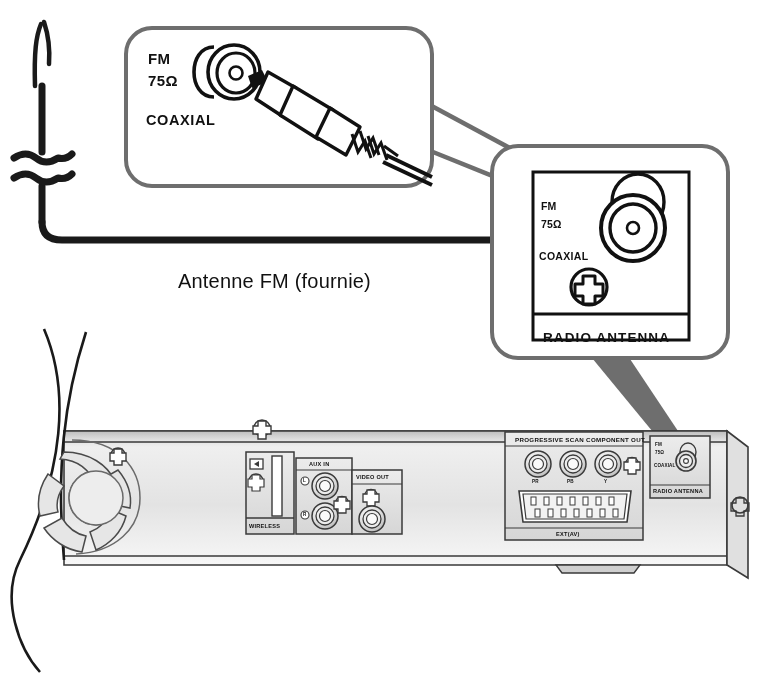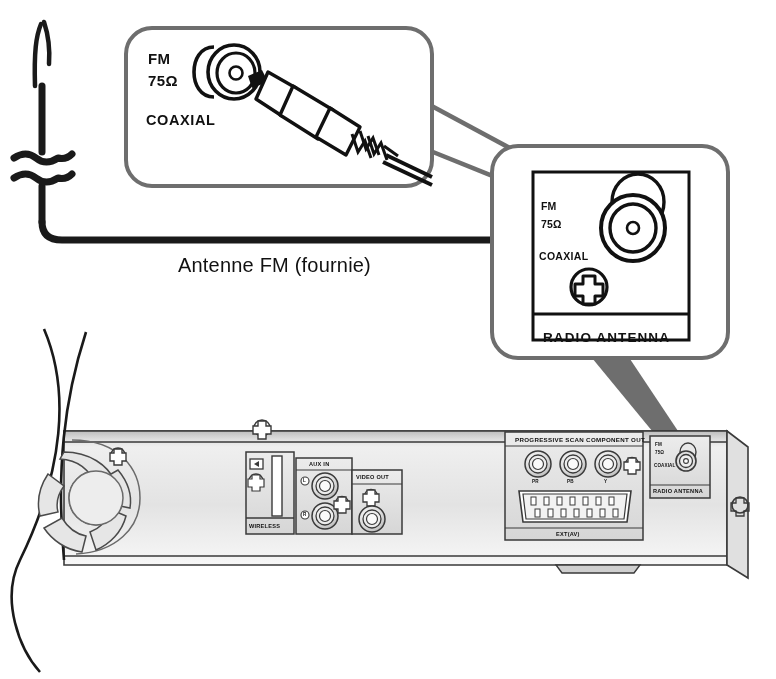--- a/index.html
+++ b/index.html
@@ -245,21 +245,21 @@
 
   <div class="lbl b-fm" style="left:148px; top:50px;">FM</div>
   <div class="lbl b-ohm" style="left:148px; top:72px;">75Ω</div>
   <div class="lbl b-coax" style="left:146px; top:112px;">COAXIAL</div>
 
   <div class="lbl d-fm" style="left:541px; top:200px;">FM</div>
   <div class="lbl d-fm" style="left:541px; top:218px;">75Ω</div>
   <div class="lbl d-coax" style="left:539px; top:250px;">COAXIAL</div>
   <div class="lbl d-radio" style="left:543px; top:330px;">RADIO ANTENNA</div>
 
-  <div class="cap" style="left:178px; top:254px;">Antenne FM (fournie)</div>
+  <div class="cap" style="left:178px; top:270px;">Antenne FM (fournie)</div>
 
   <div class="lbl p-small" style="left:249px; top:523px;">WIRELESS</div>
   <div class="lbl p-small" style="left:309px; top:461px;">AUX IN</div>
   <div class="lbl p-tiny" style="left:303px; top:478px;">L</div>
   <div class="lbl p-tiny" style="left:303px; top:512px;">R</div>
   <div class="lbl p-small" style="left:356px; top:474px;">VIDEO OUT</div>
   <div class="lbl p-mid" style="left:515px; top:436px;">PROGRESSIVE SCAN COMPONENT OUT</div>
   <div class="lbl p-tiny" style="left:532px; top:479px;">PR</div>
   <div class="lbl p-tiny" style="left:567px; top:479px;">PB</div>
   <div class="lbl p-tiny" style="left:604px; top:479px;">Y</div>

